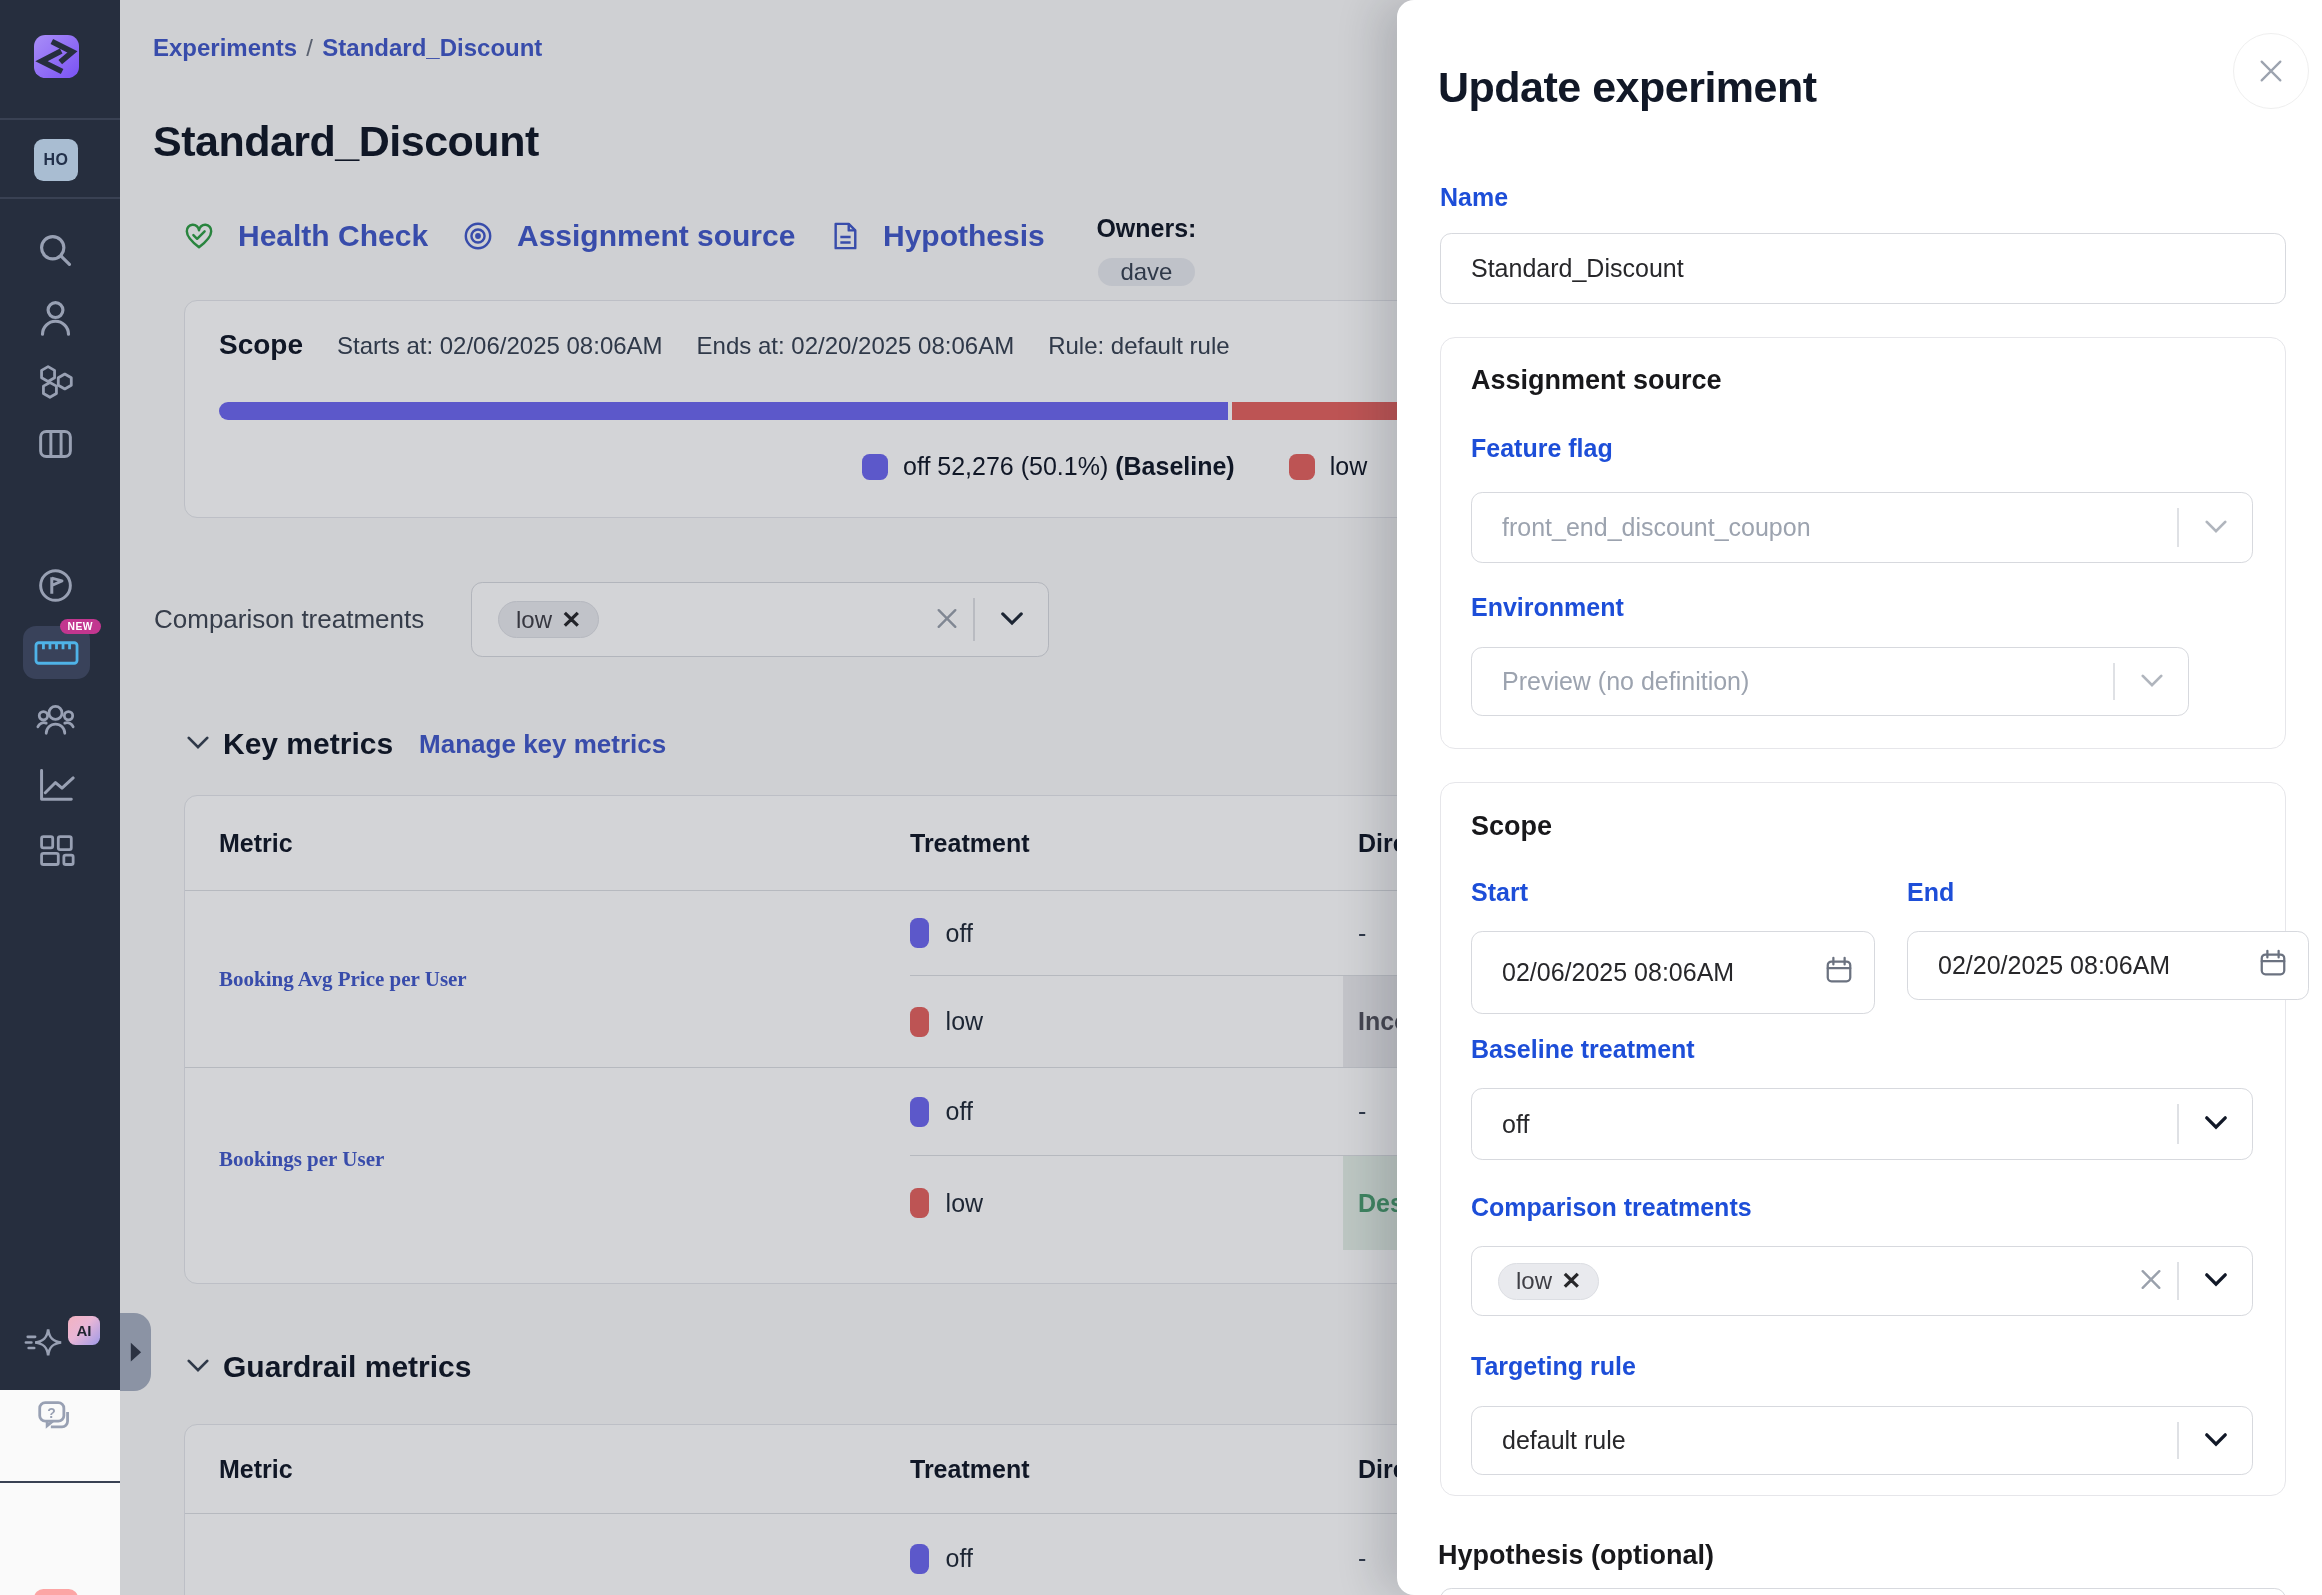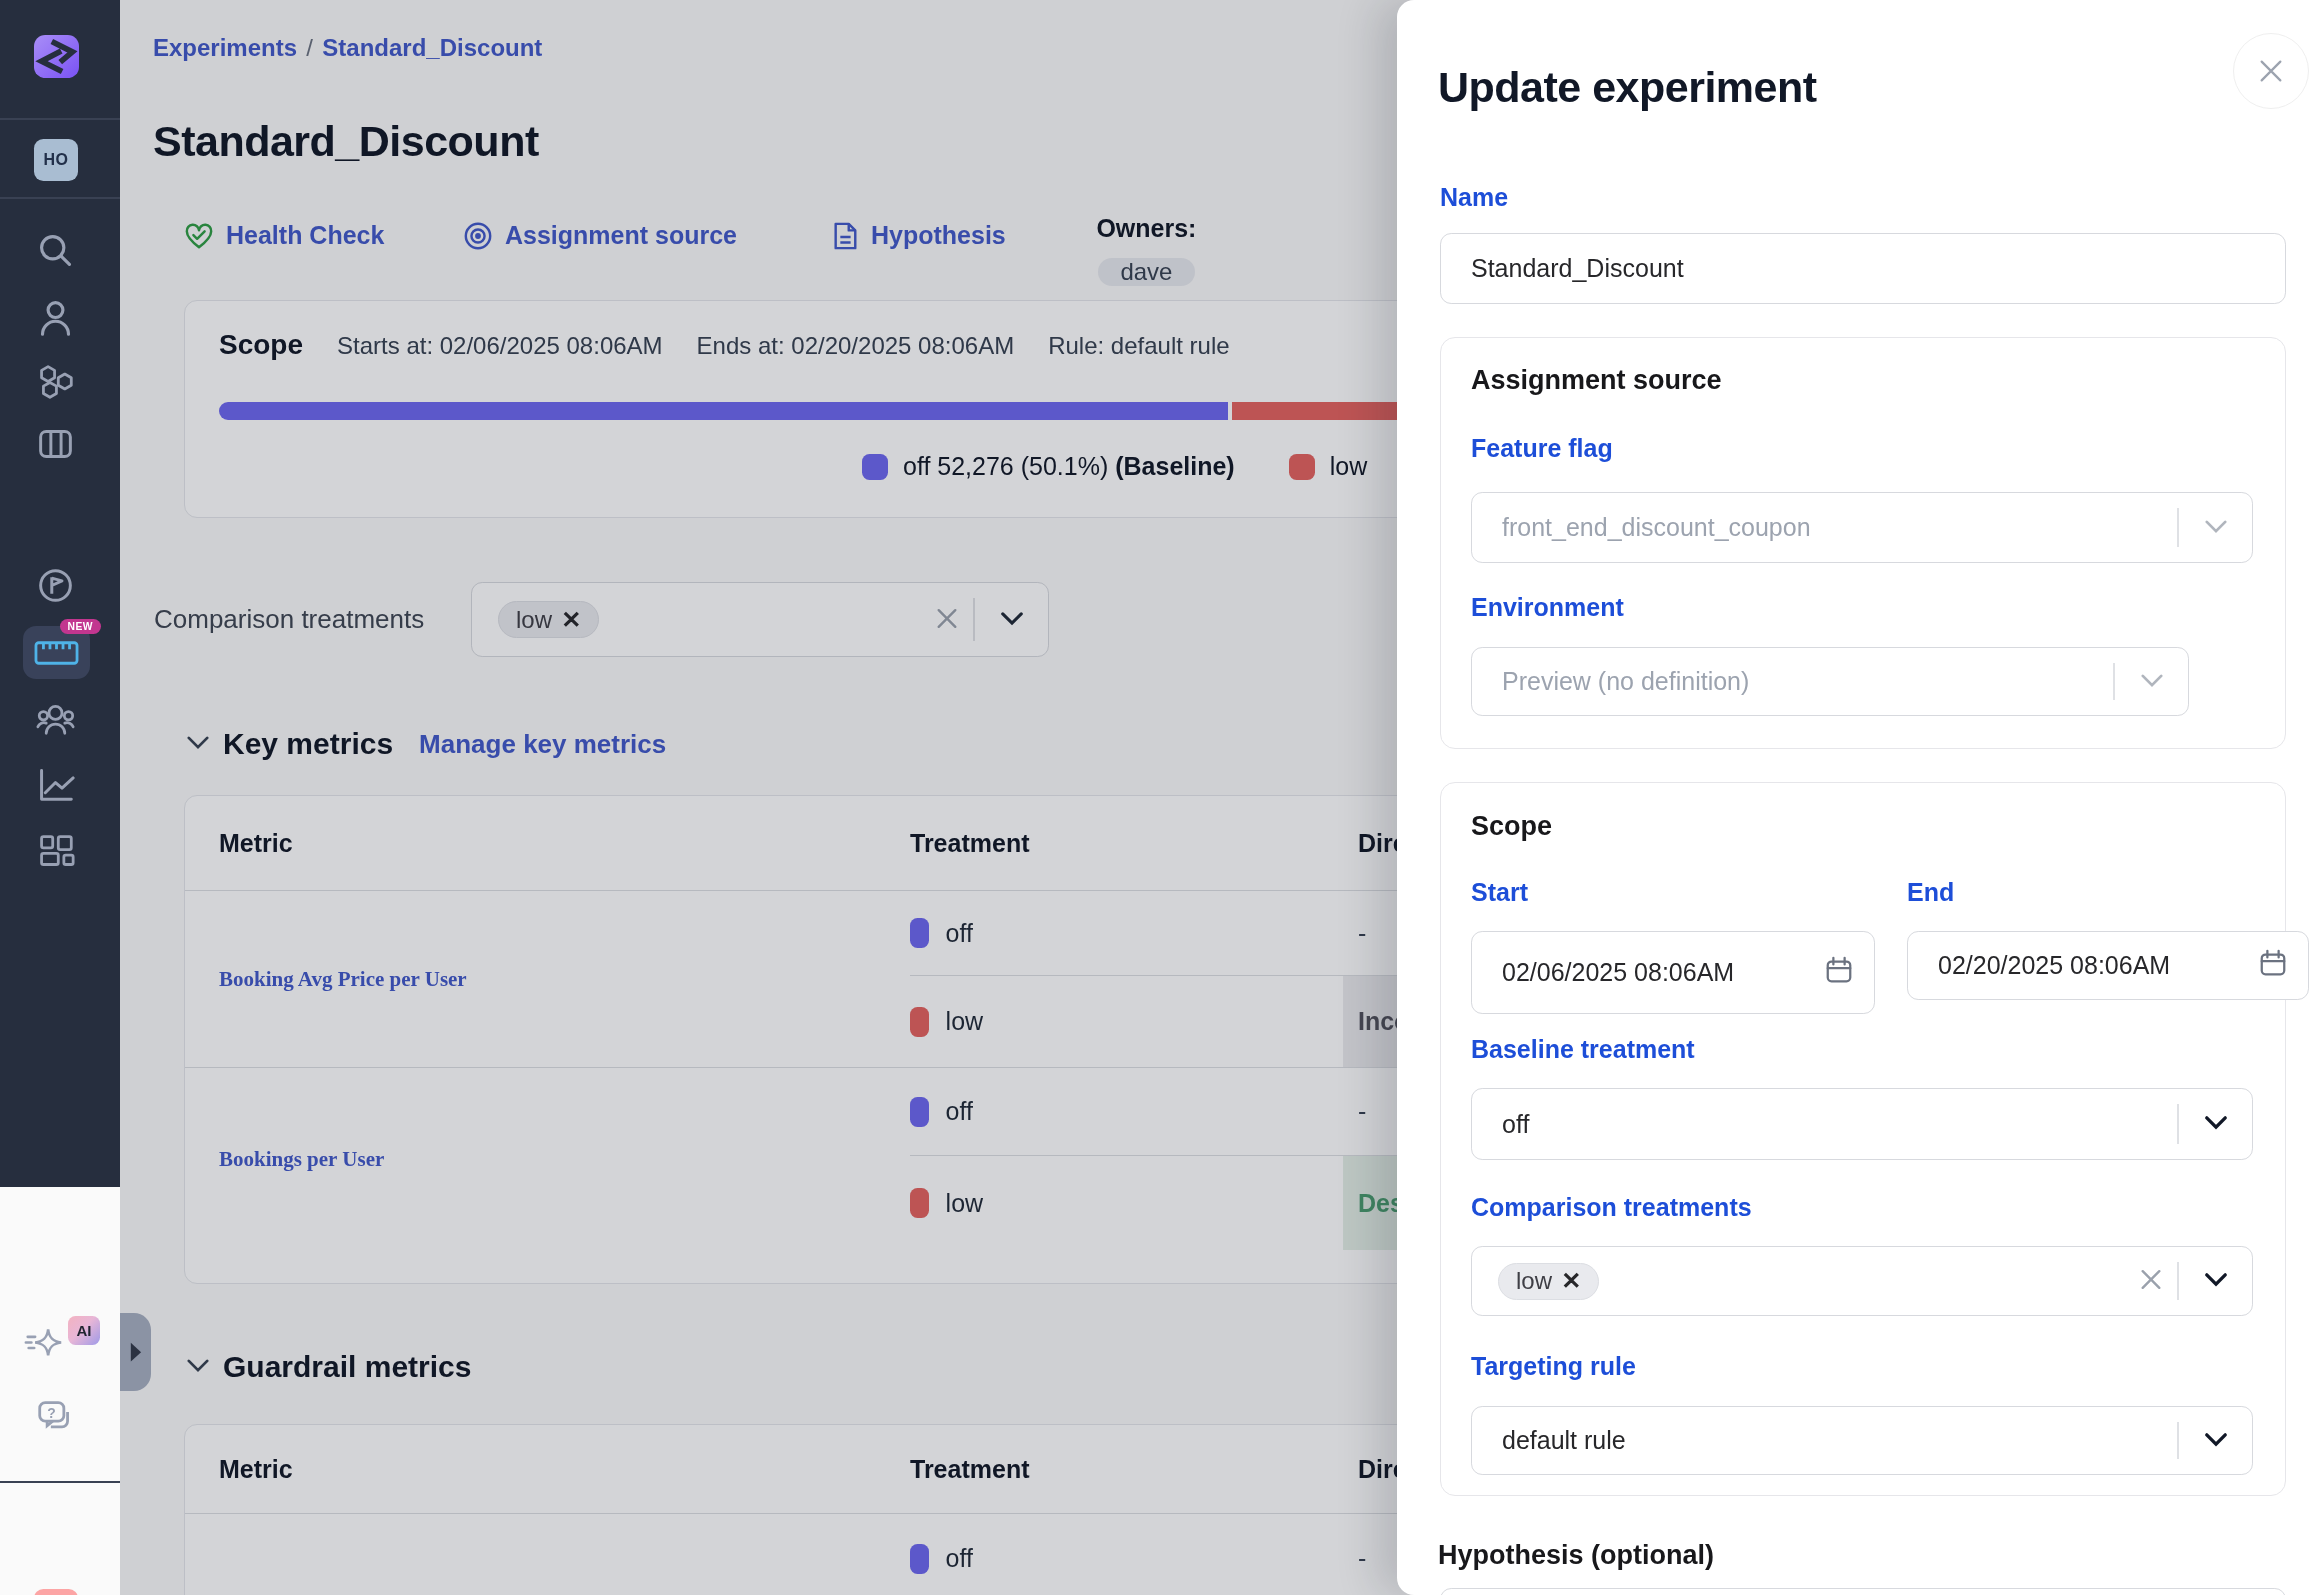--- a/index.html
+++ b/index.html
@@ -4,21 +4,21 @@
 <style>
   * { margin:0; padding:0; box-sizing:border-box; }
   html,body { width:2322px; height:1595px; }
   #app {
     position:relative; width:2322px; height:1595px; overflow:hidden;
     background:#fafafa; font-family:"Liberation Sans", sans-serif; color:#111827;
   }
   .abs { position:absolute; }
 
   
-  #sidebar { left:0; top:0; width:120px; height:1187px; background:#262e3e; z-index:10;padding-left:16px; }
+  #sidebar { left:0; top:0; width:120px; height:1390px; background:#262e3e; z-index:10;padding-left:16px; }
   .sb-divider { position:absolute; left:0; width:120px; height:1.9px; background:#394153; }
   .sb-icon { position:absolute; left:36px; width:39px; height:39px; color:#98a0b3; cursor:pointer; }
   .sb-icon svg { width:39px; height:39px; display:block; }
   .avatar {
     position:absolute; left:34px; width:44px; height:42px; border-radius:9.3px;
     background:#a9bdd2; color:#22304a; font-weight:700; font-size:16px;
     display:flex; align-items:center; justify-content:center; letter-spacing:0.5px; cursor:pointer;
   }
   #logo { position:absolute; left:34px; top:35px; width:45px; height:43px; cursor:pointer; }
   .active-tile { position:absolute; left:23px; top:626px; width:67px; height:53px; border-radius:13px; background:#39425a; cursor:pointer; }
@@ -38,21 +38,21 @@
 
   
   #dim { left:120px; top:0; right:0; bottom:0; background:rgba(17,24,39,.185); z-index:5; pointer-events:none; }
 
   
   .link { color:#4259c9; font-weight:700; text-decoration:none; cursor:pointer; }
   #breadcrumb { left:153px; top:34px; font-size:24px; font-weight:600; z-index:1; }
   #breadcrumb .sep { color:#6b7280; font-weight:400; padding:0 9.3px; }
   #page-title { left:153px; top:117px; font-size:43px; font-weight:800; letter-spacing:-0.5px; z-index:1; }
 
-  .qlink { position:absolute; top:214px; height:43px; display:flex; align-items:center; gap:12px; font-size:25px; z-index:1; cursor:pointer; }
+  .qlink { position:absolute; top:214px; height:43px; display:flex; align-items:center; gap:24px; font-size:30px; z-index:1; cursor:pointer; }
   .qlink svg { display:block; }
   #owners { left:1090px; top:214px; height:43px; display:flex; align-items:center; gap:15px; font-size:25px; font-weight:700; z-index:1;flex-direction:column; }
   .pill { height:42px; border-radius:21.4px; background:#e7e9ee; color:#374151; font-weight:400; font-size:24px; display:flex; align-items:center; padding:0 22.4px; cursor:pointer; }
 
   .card { position:absolute; background:#fff; border:1.9px solid #e4e6ea; border-radius:13px; z-index:1; }
   #scope-banner { left:184px; top:300px; width:2081px; height:218px; }
   #scope-banner .head { position:absolute; left:34px; top:28px; display:flex; align-items:baseline; gap:34px; white-space:nowrap; }
   #scope-banner .head .t { font-size:28px; font-weight:800; }
   #scope-banner .head .m { font-size:24px; color:#374151; }
   #split-bar { position:absolute; left:34px; top:101px; width:2014px; height:17.7px; display:flex; }

